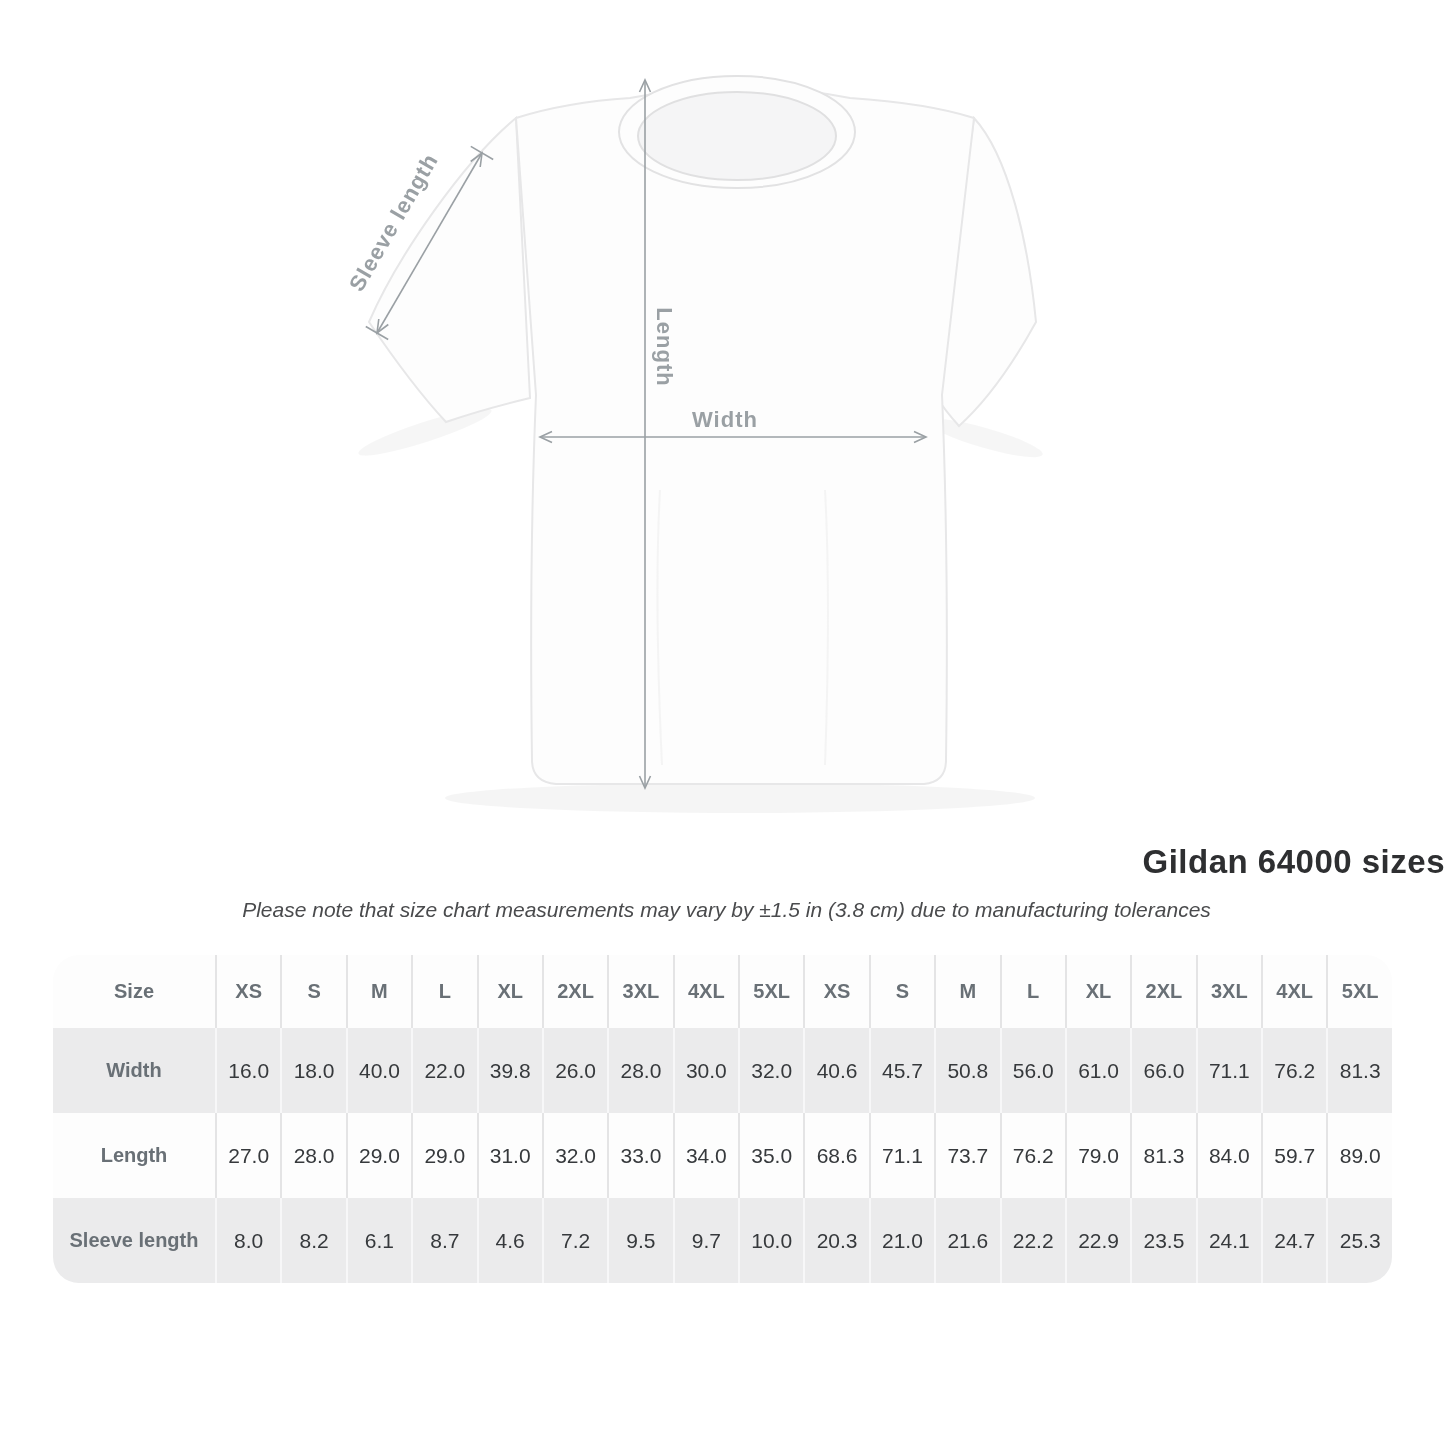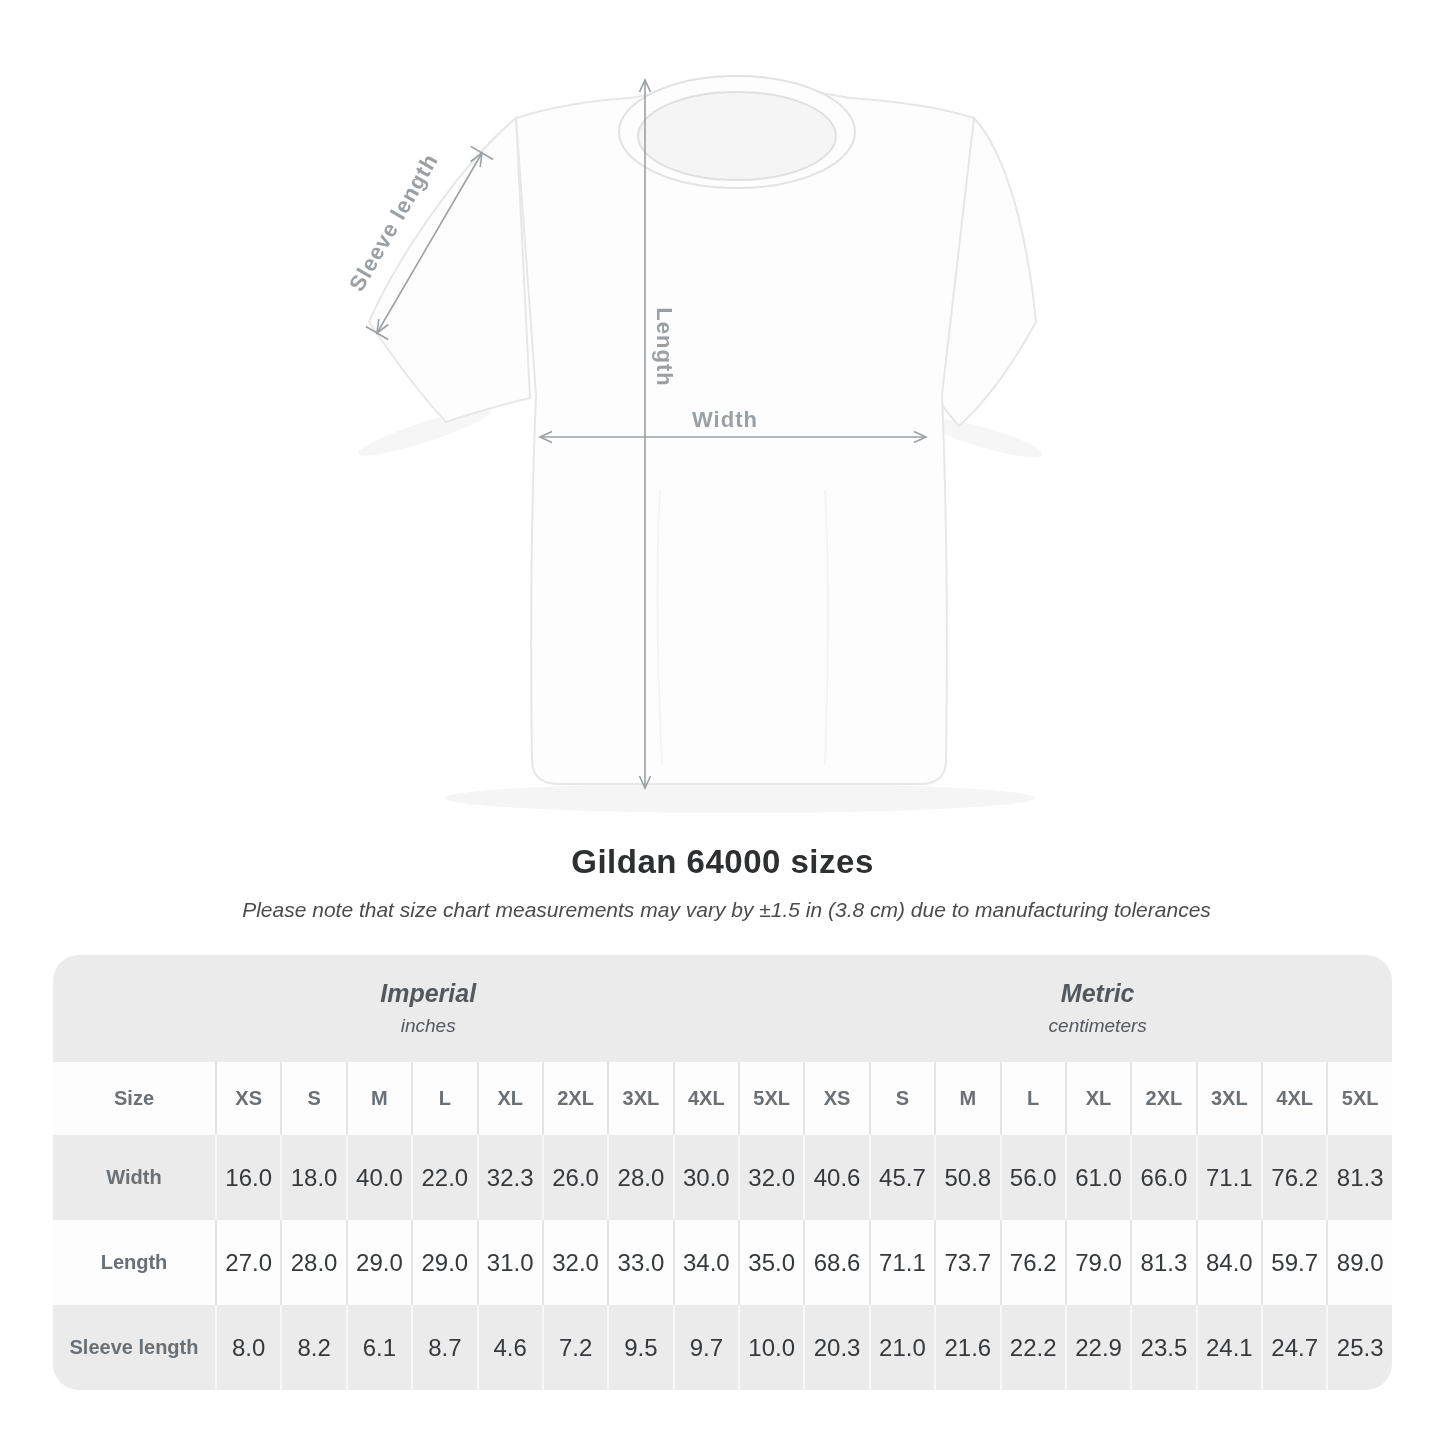--- a/index.html
+++ b/index.html
@@ -10,41 +10,41 @@
 
   
   #shirt-svg{position:absolute;left:330px;top:60px;}
   .dim-line{stroke:#9aa0a4;stroke-width:1.6;fill:none;}
   .dim-label{fill:#9aa0a4;font-size:22px;font-weight:bold;letter-spacing:1px;
              font-family:"Liberation Sans",sans-serif;}
   .shirt-fill{fill:#fdfdfd;stroke:#e7e7e8;stroke-width:2;}
   .seam{stroke:#efefef;stroke-width:2;fill:none;}
 
   
-  .title{position:absolute;top:843px;left:0;width:100%;margin:0;text-align:center;
+  .title{position:absolute;top:843px;left:0;width:100%;margin:0;text-align:right;
          font-size:33px;font-weight:bold;color:#2e2f31;letter-spacing:.5px;}
   .subtitle{position:absolute;top:894px;left:0;width:100%;margin:4px;text-align:center;
             font-size:21px;font-style:italic;color:#4a4b4d;}
 
   
   .table-wrap{position:absolute;left:53px;top:955px;width:1339px;
               border-radius:26px;overflow:hidden;}
   table{border-collapse:separate;border-spacing:0;width:100%;table-layout:fixed;}
   th,td{padding:0;margin:0;text-align:center;vertical-align:middle;}
   col.label-col{width:162px;}
   .band{background:#ebebec;height:107px;}
   .band-title{font-size:25px;font-weight:bold;font-style:italic;color:#54585c;line-height:1.1;}
   .band-unit{font-size:19px;font-style:italic;color:#54585c;margin-top:7px;font-weight:normal;}
   .size-row > *{height:73px;background:#fdfdfd;}
   .head-txt{font-size:20px;font-weight:bold;color:#697076;}
   tr.data > *{height:85px;}
   tr.plain > *{background:#fdfdfd;}
   tr.stripe > *{background:#ebebec;}
   tbody th{font-size:20px;font-weight:bold;color:#697076;}
-  tbody td{font-size:24px;font-weight:normal;color:#36393c;}
+  tbody td{font-size:21px;font-weight:normal;color:#36393c;}
   .size-row > *:not(:first-child),
   tr.plain > *:not(:first-child){border-left:2px solid #e4e4e5;}
   tr.stripe > *:not(:first-child){border-left:2px solid #f7f7f8;}
 </style>
 </head>
 <body>
 
 <div class="page">
 
   <svg id="shirt-svg" width="730" height="780" viewBox="0 0 730 780" xmlns="http://www.w3.org/2000/svg">
@@ -120,30 +120,20 @@
           <col>
           <col>
           <col>
           <col>
           <col>
           <col>
           <col>
           <col>
         </colgroup>
       <thead>
-        <tr>
-          <th class="band" colspan="10">
-            <div class="band-title">Imperial</div>
-            <div class="band-unit">inches</div>
-          </th>
-          <th class="band" colspan="9">
-            <div class="band-title">Metric</div>
-            <div class="band-unit">centimeters</div>
-          </th>
-        </tr>
         <tr class="size-row" id="size-header-row">
           <th class="head-txt">Size</th>
         <th class="head-txt">XS</th>
             <th class="head-txt">S</th>
             <th class="head-txt">M</th>
             <th class="head-txt">L</th>
             <th class="head-txt">XL</th>
             <th class="head-txt">2XL</th>
             <th class="head-txt">3XL</th>
             <th class="head-txt">4XL</th>
@@ -159,21 +149,21 @@
             <th class="head-txt">5XL</th>
           </tr>
       </thead>
       <tbody id="table-body">
           <tr class="data stripe">
             <th>Width</th>
             <td>16.0</td>
             <td>18.0</td>
             <td>40.0</td>
             <td>22.0</td>
-            <td>32.3</td>
+            <td>39.8</td>
             <td>26.0</td>
             <td>28.0</td>
             <td>30.0</td>
             <td>32.0</td>
             <td>40.6</td>
             <td>45.7</td>
             <td>50.8</td>
             <td>56.0</td>
             <td>61.0</td>
             <td>66.0</td>

